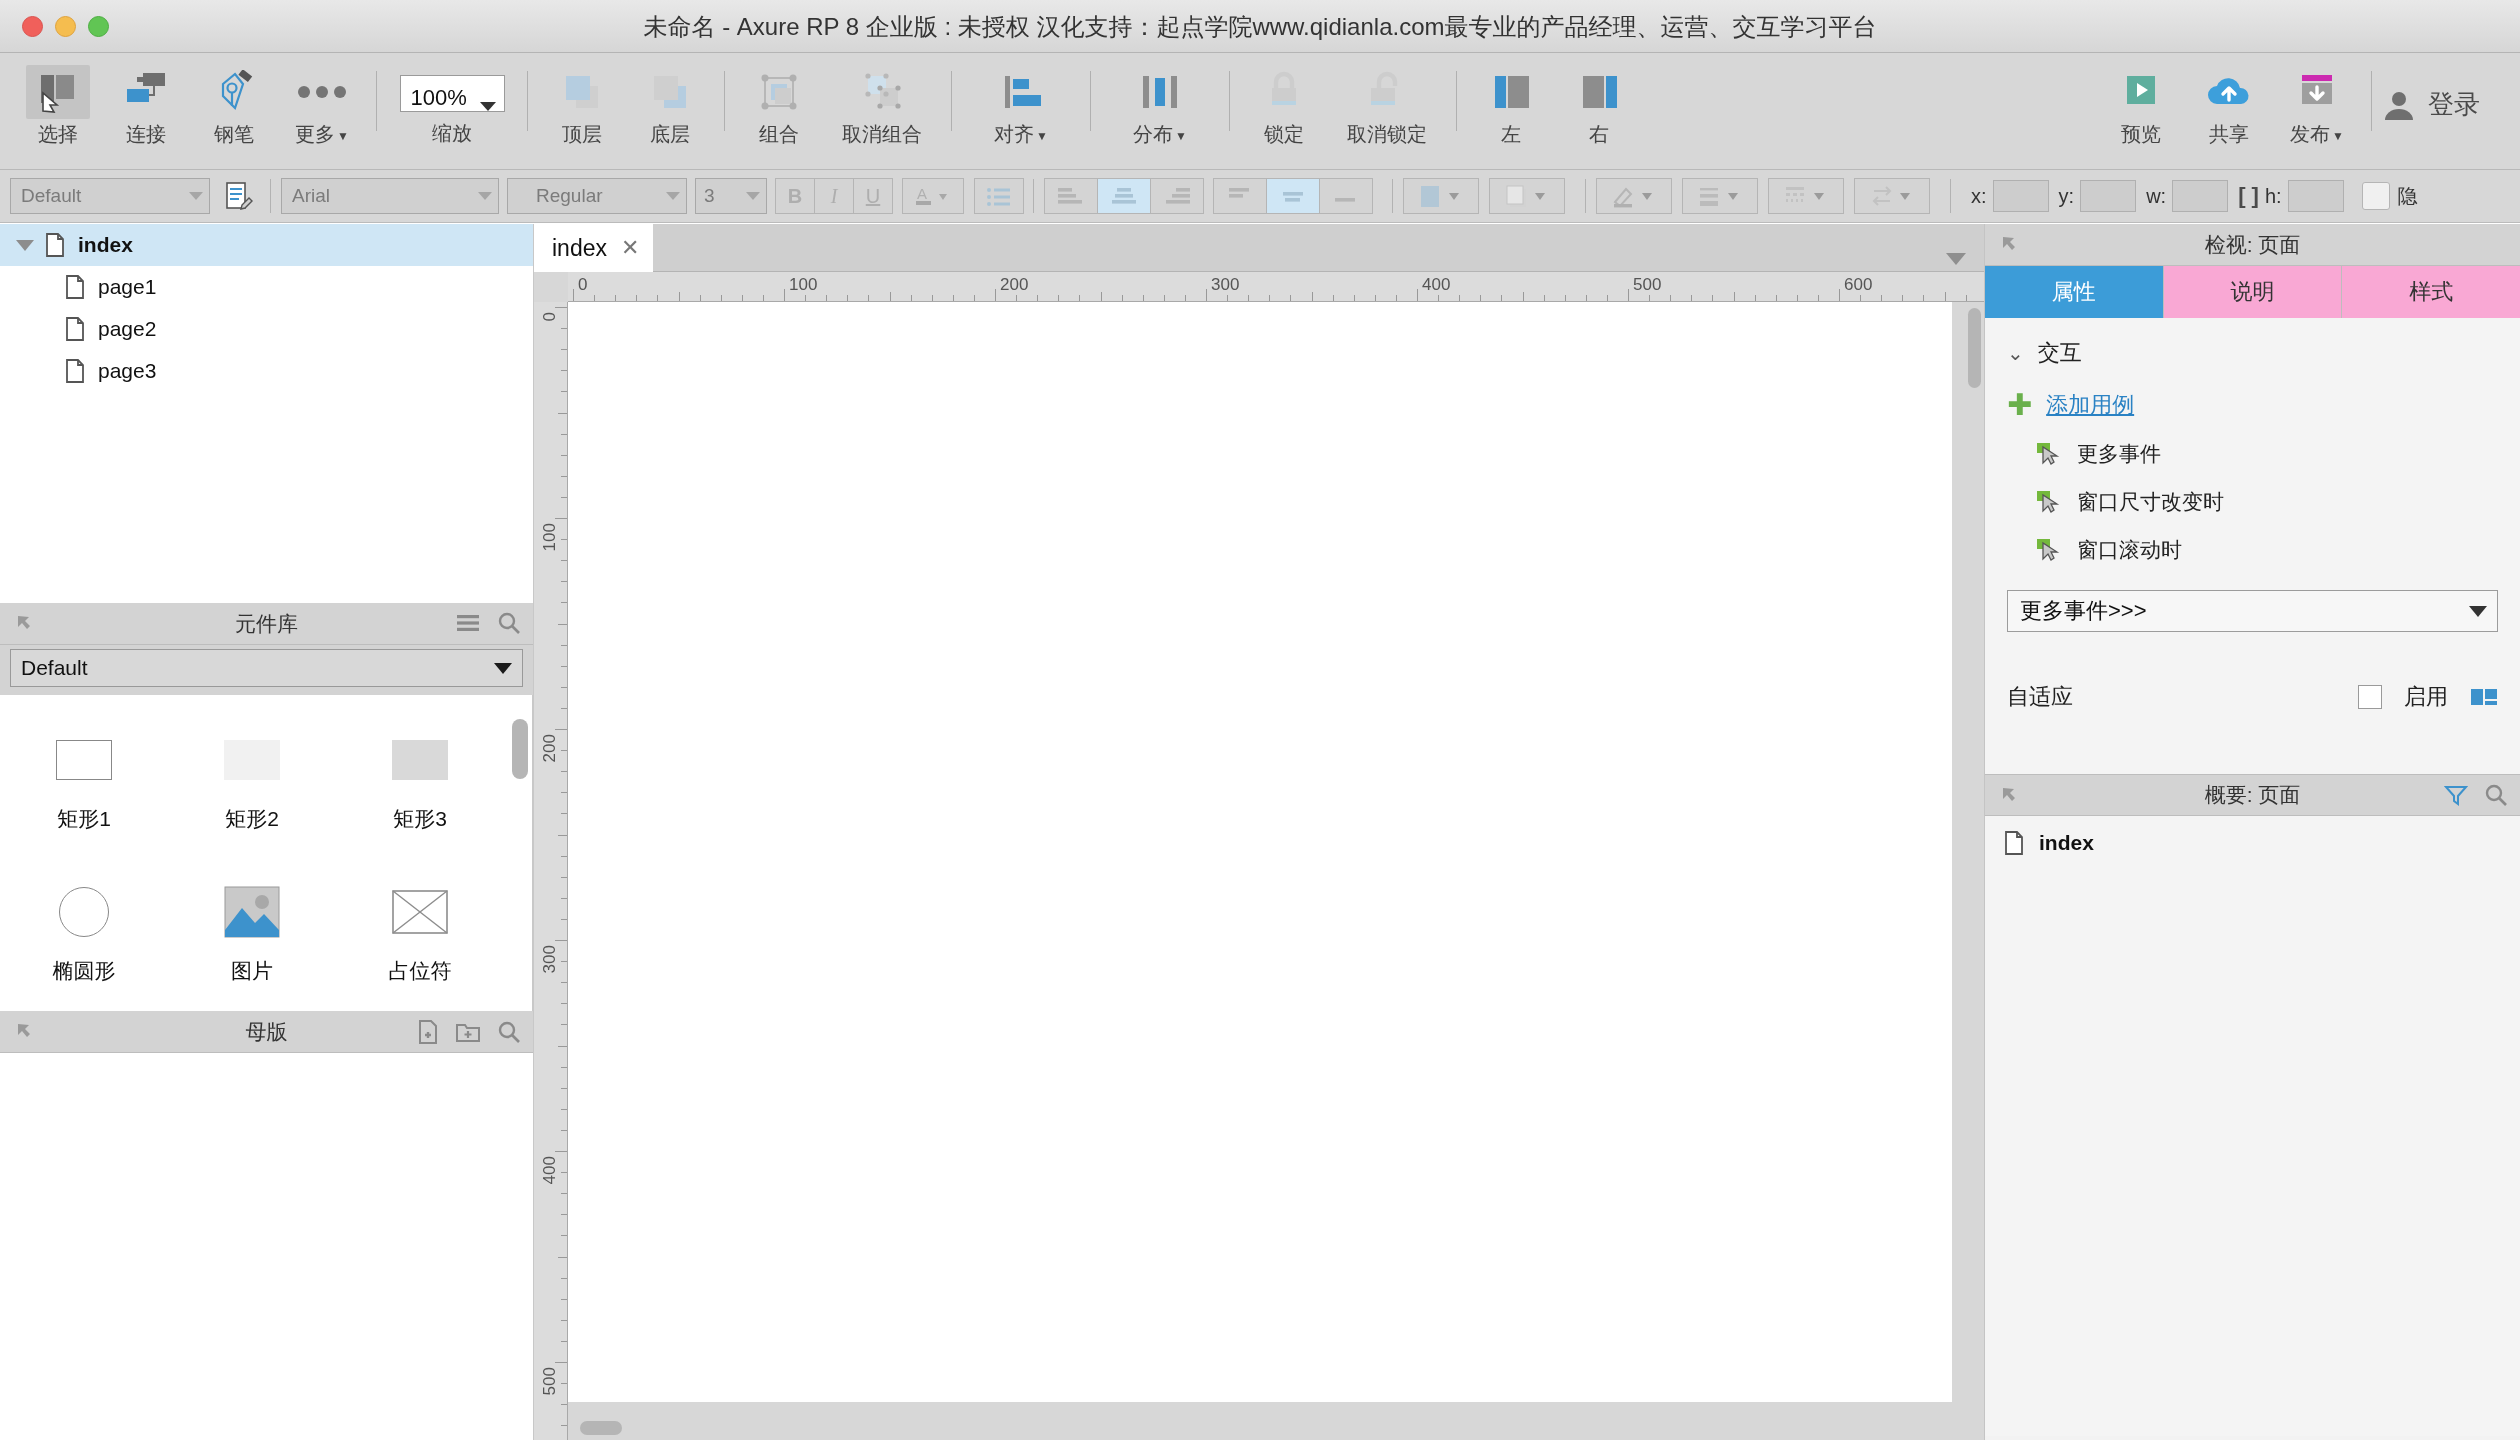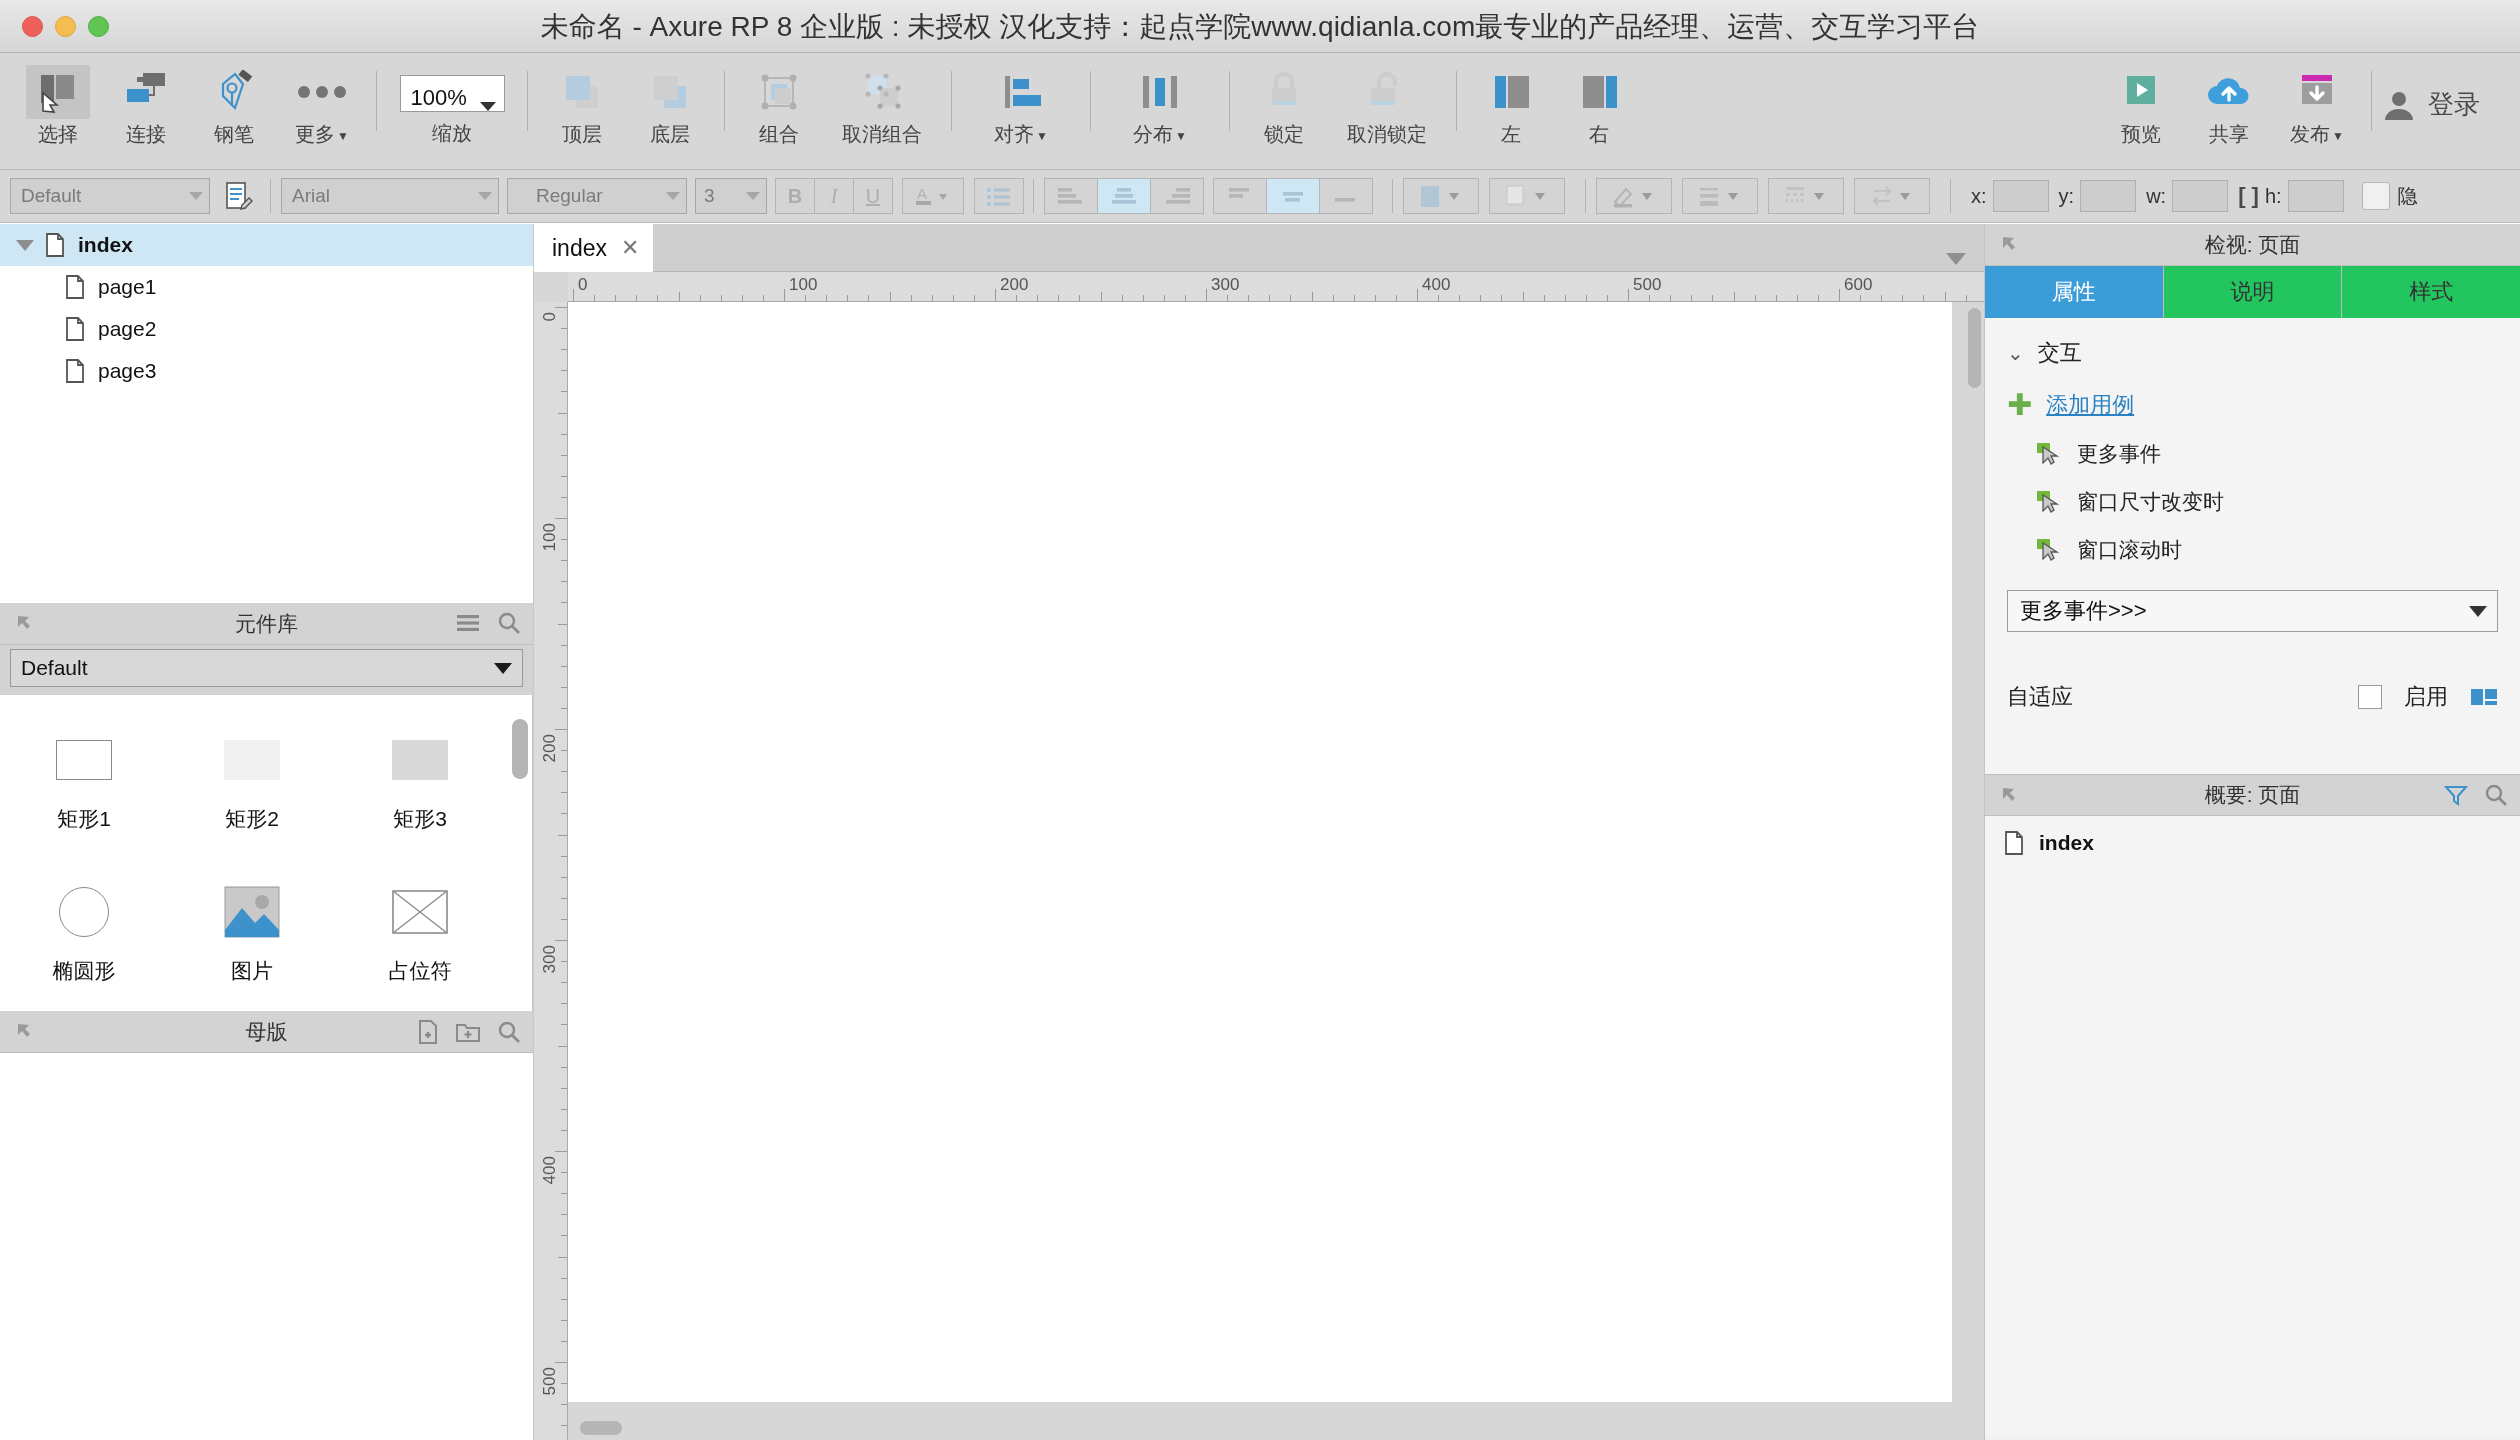--- a/index.html
+++ b/index.html
@@ -19,21 +19,21 @@
     display: flex; align-items: center;
   }
   .traffic { display: flex; gap: 12px; margin-left: 22px; }
   .tl { width: 21px; height: 21px; border-radius: 50%; }
   .tl.red { background: #f0605b; border: 1px solid #d9534f; }
   .tl.yellow { background: #f5bd4f; border: 1px solid #dfa23c; }
   .tl.green { background: #61c554; border: 1px solid #4cae41; }
   #window-title {
     position: absolute; left: 0; top: 0; width: 2520px; height: 68px;
     line-height: 53px; text-align: center;
-    font-size: 28px; color: #333; white-space: nowrap;
+    font-size: 24px; color: #333; white-space: nowrap;
   }
 
   
   #toolbar {
     position: absolute; left: 0; top: 53px; width: 2520px; height: 117px;
     background: #d7d7d7; border-bottom: 1px solid #b8b8b8;
     display: flex; align-items: flex-start;
   }
   .tb-item {
     width: 88px; height: 108px; padding-top: 12px;
@@ -140,21 +140,21 @@
   #canvas-vscroll { position: absolute; right: 0px; top: 78px; width: 18px; height: 1100px; background: #d7d7d7; }
   #canvas-vthumb { position: absolute; right: 3px; top: 84px; width: 13px; height: 80px; background: #b5b5b5; border-radius: 7px; }
   #canvas-hscroll { position: absolute; left: 34px; bottom: 0; width: 1416px; height: 24px; background: #d7d7d7; }
   #canvas-hthumb { position: absolute; left: 46px; bottom: 5px; width: 42px; height: 14px; background: #b5b5b5; border-radius: 7px; }
 
   
   #right { position: absolute; left: 1984px; top: 224px; width: 536px; height: 1216px; background: #f2f2f2; border-left: 1px solid #c4c4c4; }
   .insp-tabs { display: flex; height: 52px; }
   .insp-tab {
     flex: 1; display: flex; align-items: center; justify-content: center;
-    font-size: 22px; color: #333; background: #22c55e; border-right: 1px solid #bdbdbd;
+    font-size: 22px; color: #333; background: #f9a8d4; border-right: 1px solid #bdbdbd;
   }
   .insp-tab.active { background: #3c9cd8; color: #fff; }
   .insp-body { background: #f4f4f4; padding: 20px 22px 0 22px; height: 456px; }
   .sect-head { display: flex; align-items: center; gap: 14px; font-size: 22px; color: #222; }
   .chev-down { font-size: 20px; color: #555; }
   .addcase { display: flex; align-items: center; gap: 14px; margin-top: 22px; }
   .plus { color: #6ab04c; font-size: 30px; font-weight: bold; line-height: 1; }
   .addcase-text { font-size: 22px; color: #2a82c4; text-decoration: underline; }
   .evt { display: flex; align-items: center; gap: 16px; margin-top: 20px; padding-left: 28px; }
   .evt-label { font-size: 21px; color: #222; }

